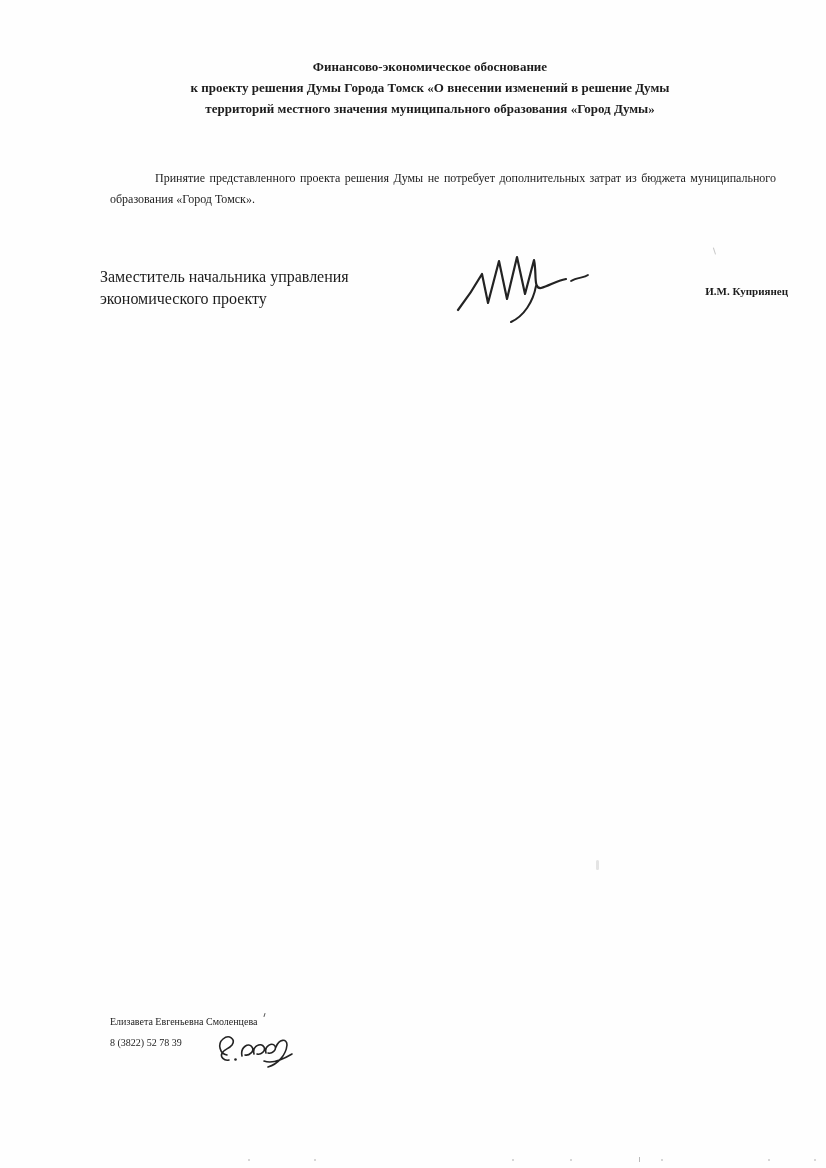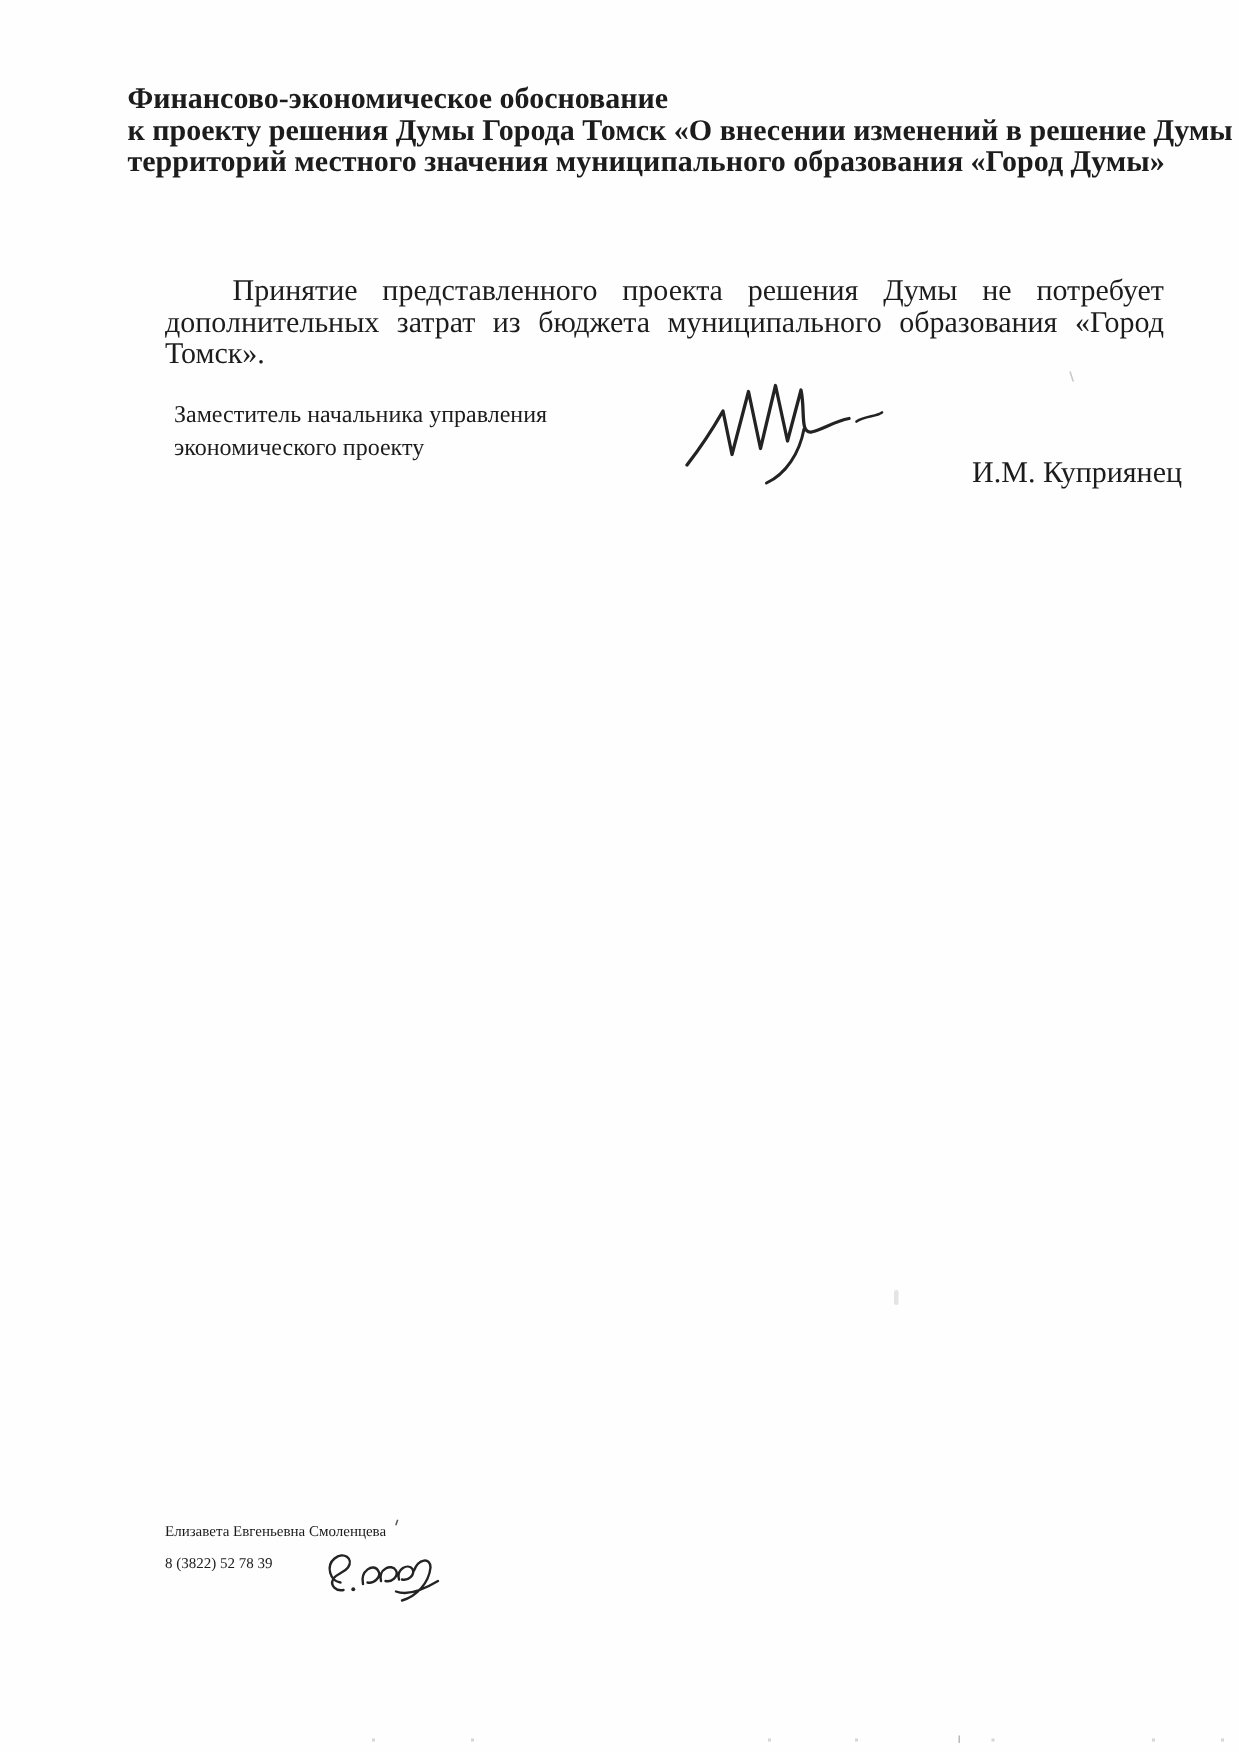--- a/index.html
+++ b/index.html
@@ -10,59 +10,60 @@
     background: #fefefe;
     font-family: "Liberation Serif", serif;
     color: #1c1c1c;
     overflow: hidden;
   }
   .title-block {
     position: absolute;
     top: 56px;
     left: 85px;
     width: 690px;
-    text-align: left;
+    text-align: center;
     font-weight: bold;
-    font-size: 20px;
+    font-size: 13px;
     line-height: 21px;
   }
   .title-line { white-space: nowrap; }
   .body-paragraph {
     position: absolute;
-    top: 184px;
+    top: 168px;
     left: 110px;
     width: 666px;
-    font-size: 20px;
+    font-size: 12px;
     line-height: 21px;
     text-align: justify;
     text-indent: 45px;
     margin: 0;
   }
   .job-title {
     position: absolute;
     top: 266px;
-    left: 116px;
+    left: 100px;
     width: 300px;
     font-size: 16px;
     line-height: 22px;
   }
   .signature-main {
     position: absolute;
     top: 248px;
     left: 448px;
     width: 145px;
     height: 80px;
   }
   .signatory-name {
     position: absolute;
-    top: 304px;
+    top: 280px;
     right: 38px;
-    font-size: 20px;
+    font-size: 11px;
     line-height: 22px;
     white-space: nowrap;
+    font-weight: bold;
   }
   .contact-block {
     position: absolute;
     top: 1012px;
     left: 110px;
     font-size: 10px;
     line-height: 20.5px;
   }
   .signature-initials {
     position: absolute;

